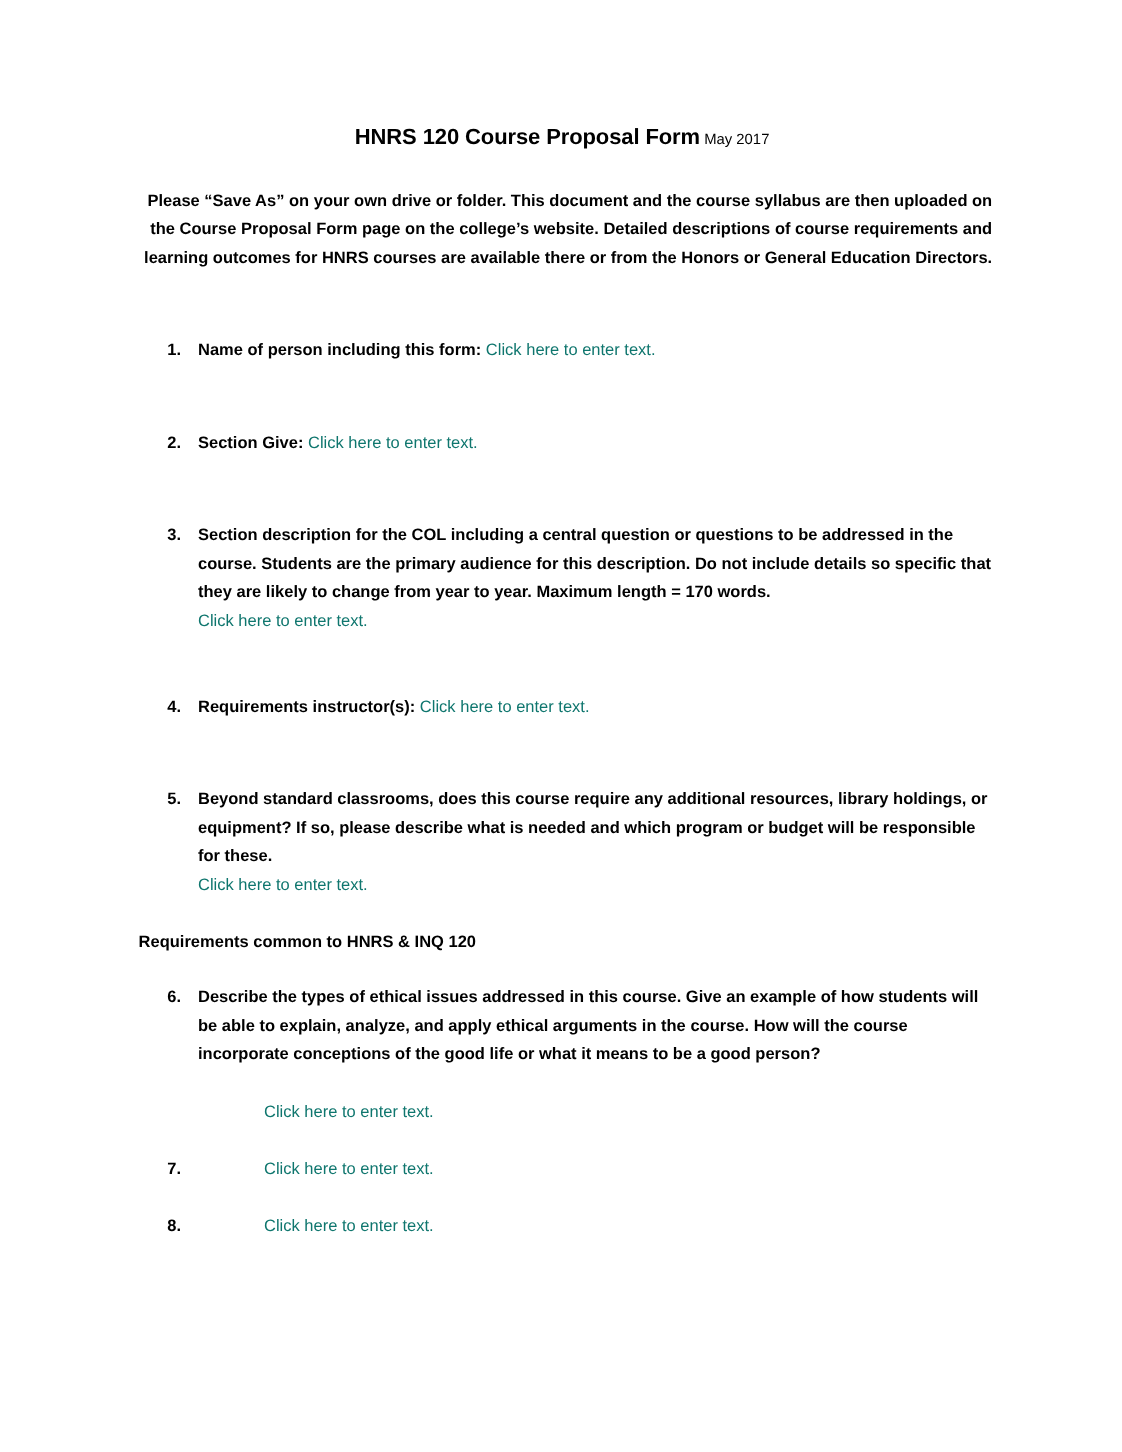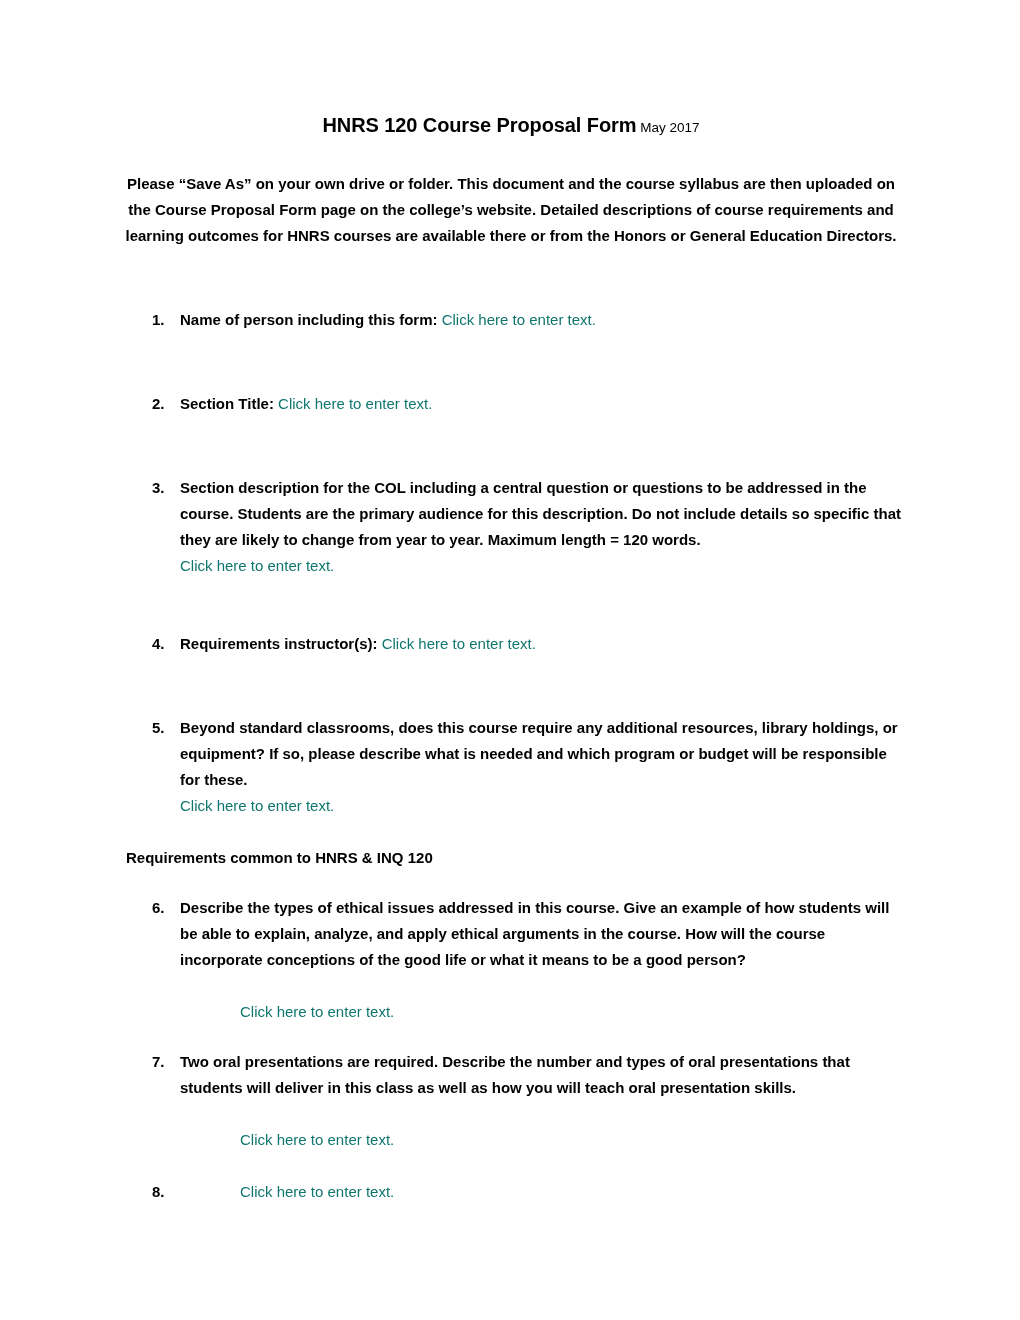--- a/index.html
+++ b/index.html
@@ -43,21 +43,21 @@
     font-weight: normal;
     letter-spacing: 0;
   }
 
   
   .intro {
     font-size: 15px;
     font-weight: bold;
     line-height: 26px;
     margin: 0;
-    text-align: center;
+    text-align: right;
   }
 
   
   .qlist {
     margin: 0;
     padding: 0;
     list-style: none;
   }
   .qitem {
     position: relative;
@@ -121,26 +121,26 @@
 
     <ol class="qlist">
 
       <li class="qitem gap-lg">
         <span class="qnum">1.</span>
         <p class="qtext"><span>Name of person including this form</span><span>: </span><span class="placeholder">Click here to enter text.</span></p>
       </li>
 
       <li class="qitem gap-lg">
         <span class="qnum">2.</span>
-        <p class="qtext"><span>Section Title:</span><span>  </span><span class="placeholder">Click here to enter text.</span></p>
+        <p class="qtext"><span>Section Give:</span><span>  </span><span class="placeholder">Click here to enter text.</span></p>
       </li>
 
       <li class="qitem gap-lg">
         <span class="qnum">3.</span>
-        <p class="qtext">Section description for the COL including a central question or questions to be addressed in the course.  Students are the primary audience for this description.  Do not include details so specific that they are likely to change from year to year.  Maximum length = 120 words.</p>
+        <p class="qtext">Section description for the COL including a central question or questions to be addressed in the course.  Students are the primary audience for this description.  Do not include details so specific that they are likely to change from year to year.  Maximum length = 170 words.</p>
         <p class="answer placeholder">Click here to enter text.</p>
       </li>
 
       <li class="qitem gap-md">
         <span class="qnum">4.</span>
         <p class="qtext"><span>Requirements instructor(s):</span><span>  </span><span class="placeholder">Click here to enter text.</span></p>
       </li>
 
       <li class="qitem gap-lg">
         <span class="qnum">5.</span>
@@ -154,21 +154,20 @@
     <ol class="qlist">
 
       <li class="qitem gap-sm">
         <span class="qnum">6.</span>
         <p class="qtext">Describe the types of ethical issues addressed in this course.  Give an example of how students will be able to explain, analyze, and apply ethical arguments in the course.  How will the course incorporate conceptions of the good life or what it means to be a good person?</p>
         <p class="answer indented placeholder">Click here to enter text.</p>
       </li>
 
       <li class="qitem gap-sm">
         <span class="qnum">7.</span>
-        <p class="qtext">Two oral presentations are required. Describe the number and types of oral presentations that students will deliver in this class as well as how you will teach oral presentation skills.</p>
         <p class="answer indented placeholder">Click here to enter text.</p>
       </li>
 
       <li class="qitem gap-sm">
         <span class="qnum">8.</span>
         <p class="answer indented placeholder">Click here to enter text.</p>
       </li>
 
     </ol>
   </div>

